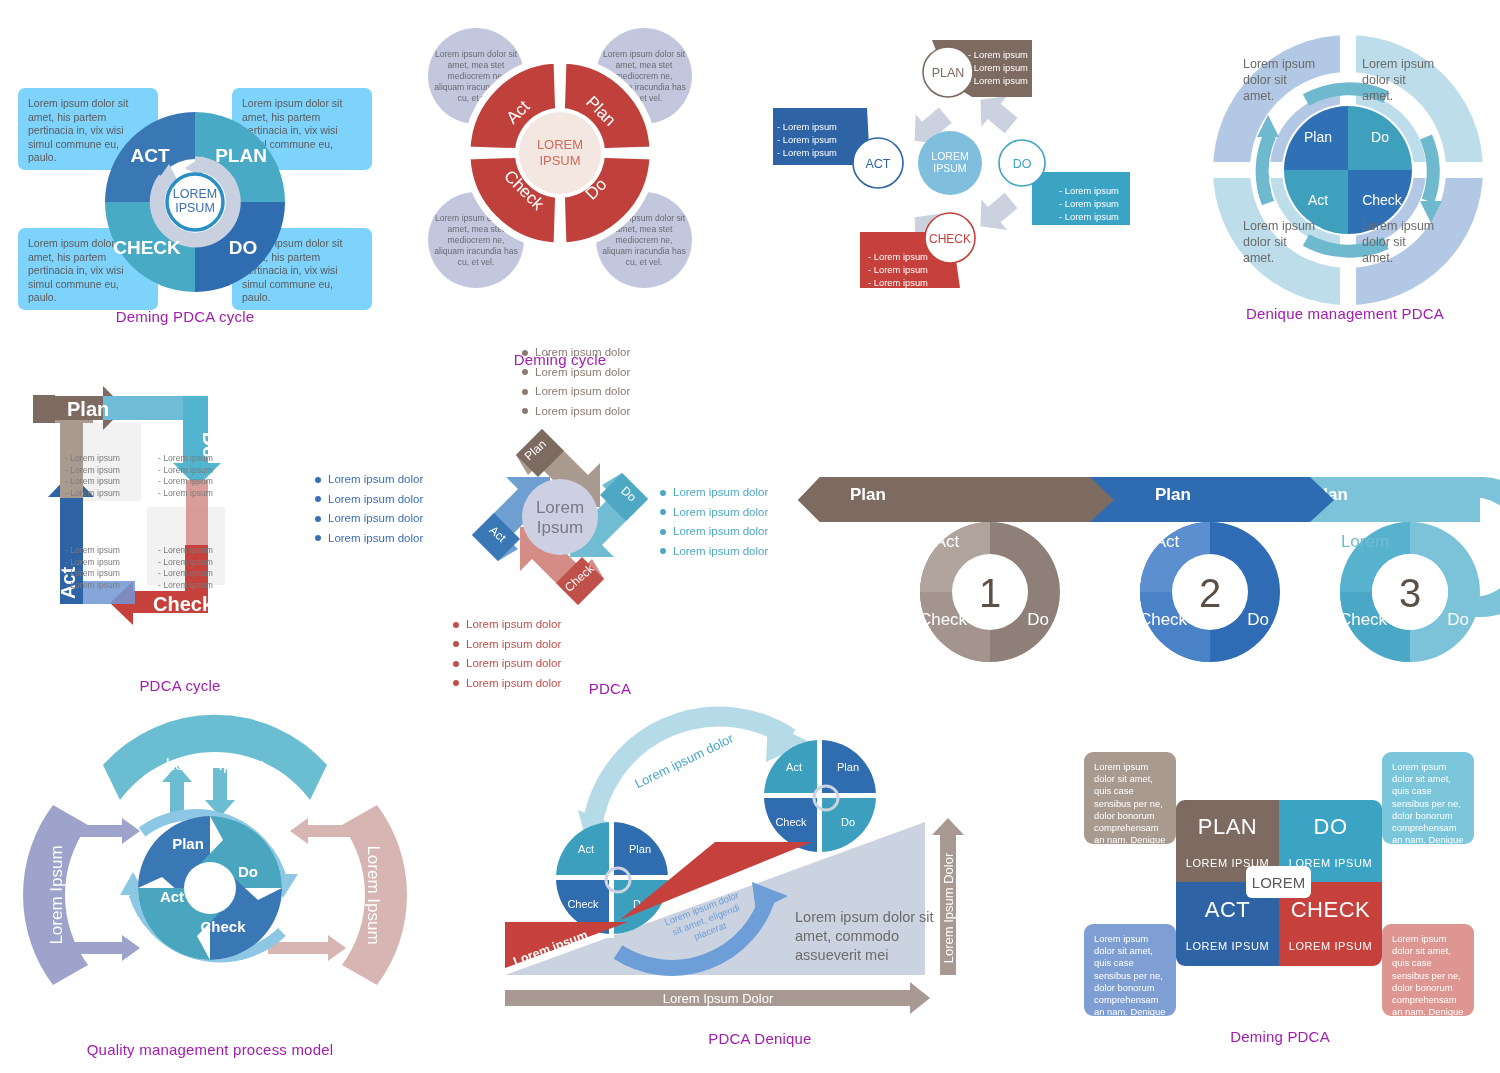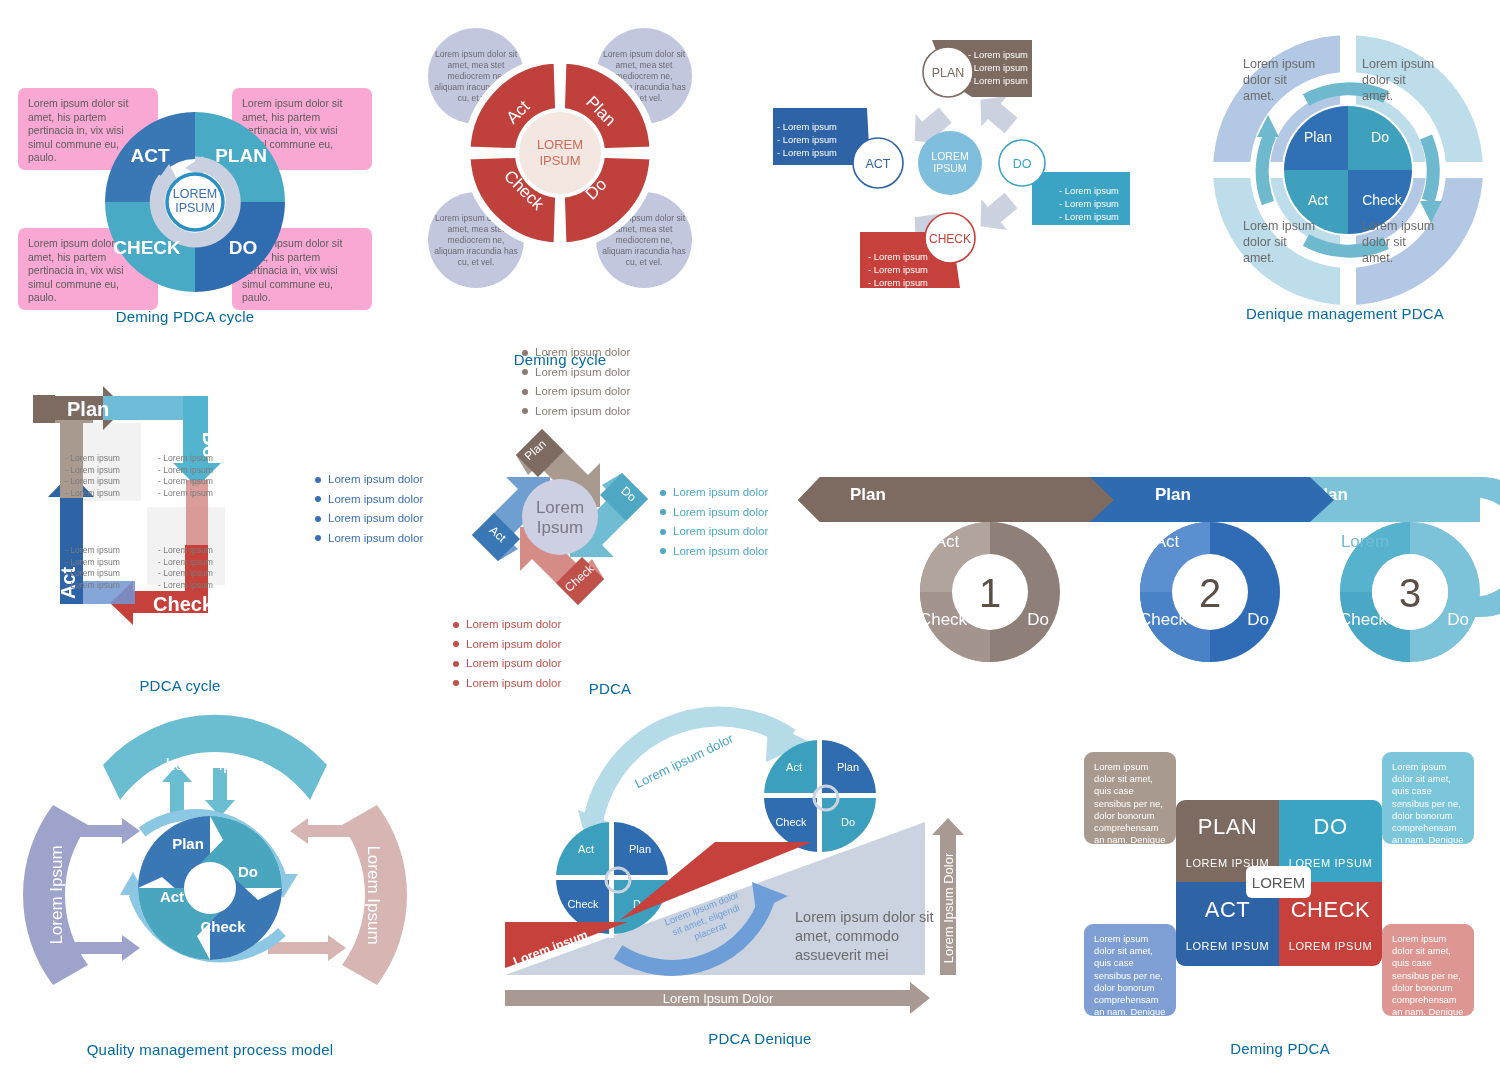--- a/index.html
+++ b/index.html
@@ -1,33 +1,33 @@
 <!DOCTYPE html>
 <html><head>
 <meta charset="utf-8">
 <style>
   html,body{margin:0;padding:0;background:#ffffff;}
   body{width:1500px;height:1073px;position:relative;overflow:hidden;
        font-family:"Liberation Sans","DejaVu Sans",sans-serif;color:#58595b;}
   .panel{position:absolute;}
-  .caption{position:absolute;width:100%;text-align:center;font-size:15px;color:#0369a1;letter-spacing:.2px;}
+  .caption{position:absolute;width:100%;text-align:center;font-size:15px;color:#a21caf;letter-spacing:.2px;}
   .cen{position:absolute;display:flex;align-items:center;justify-content:center;text-align:left;}
   svg{overflow:visible;display:block;}
   .lbl{font-family:"Liberation Sans","DejaVu Sans",sans-serif;}
 
   
   .note{position:absolute;border-radius:7px;font-size:10.5px;line-height:13.6px;padding:9px 10px;box-sizing:border-box;}
 
   
   .bul{position:absolute;font-size:11.5px;line-height:15.5px;}
   .bul div{white-space:nowrap;margin-bottom:4px;}
   .bul i{display:inline-block;width:6px;height:6px;border-radius:50%;margin-right:7px;vertical-align:middle;font-style:normal;}
 
   
-  .p1note{background:#f9a8d4;color:#5c5c5c;}
+  .p1note{background:#7dd3fc;color:#5c5c5c;}
   
   .p2circ{position:absolute;width:96px;height:96px;border-radius:50%;background:#c2c7de;
           display:flex;align-items:center;justify-content:center;text-align:center;
           font-size:8.6px;line-height:11px;color:#6b6b72;padding:6px;box-sizing:border-box;}
   
   .p3txt{position:absolute;color:#fff;font-size:9.4px;line-height:13px;}
   
   .q{position:absolute;display:flex;flex-direction:column;align-items:center;justify-content:center;color:#fff;}
   .q .big{font-size:22px;letter-spacing:.5px;}
   .q .sml{font-size:11px;margin-top:17px;letter-spacing:.6px;}
@@ -490,14 +490,14 @@
     <span class="big">ACT</span>
     <span class="sml">LOREM IPSUM</span>
   </div>
   <div class="q" style="left:219px;top:162px;width:103px;height:84px;background:#c6413c;border-radius:0 0 9px 0;">
     <span class="big">CHECK</span>
     <span class="sml">LOREM IPSUM</span>
   </div>
 
   <div class="cen" style="left:186px;top:146px;width:65px;height:32px;background:#ffffff;border-radius:6px;font-size:15px;color:#58595b;">LOREM</div>
 
-  <div class="caption" style="top:320px;">Deming PDCA</div>
+  <div class="caption" style="top:308px;">Deming PDCA</div>
 </div>
 
 </body></html>

